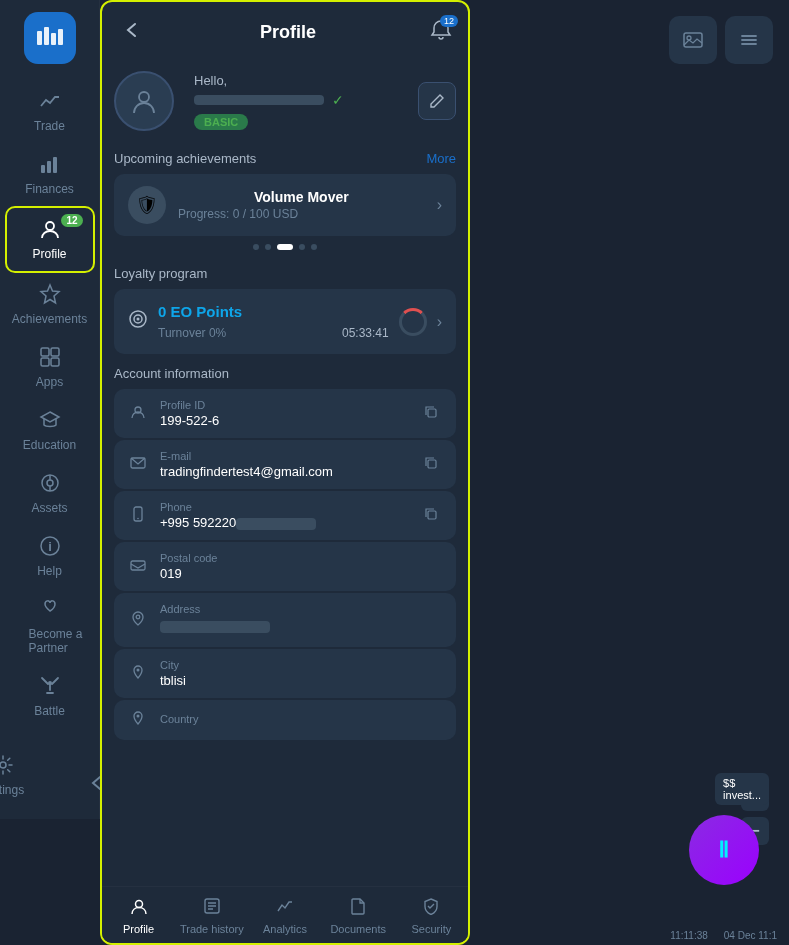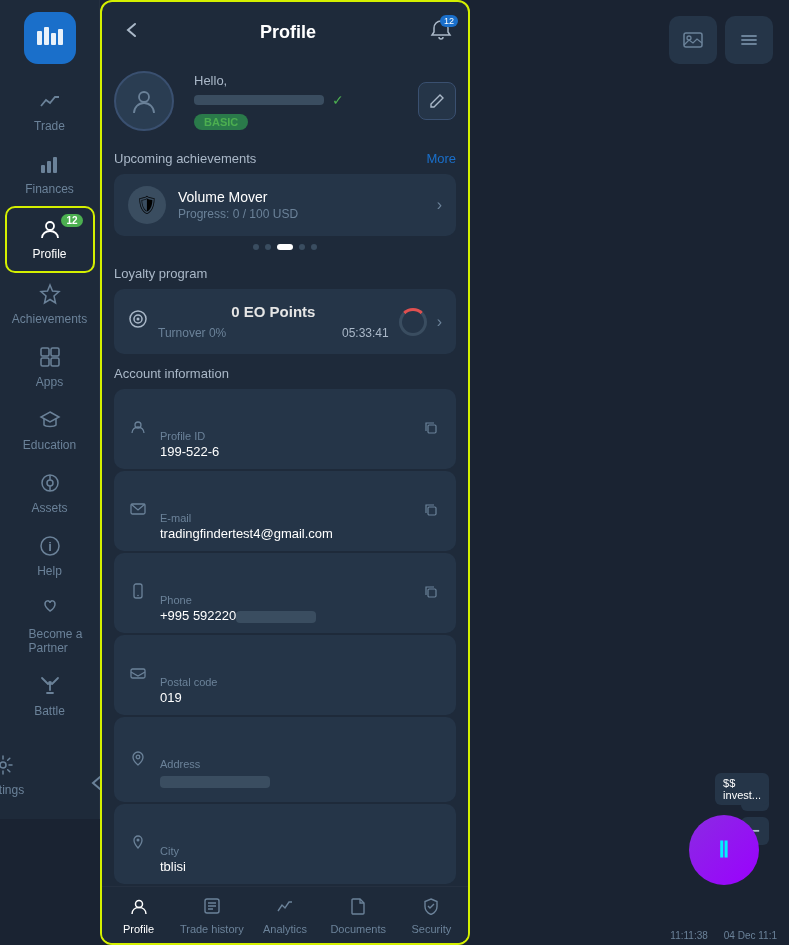--- a/index.html
+++ b/index.html
@@ -233,21 +233,21 @@
       height: 38px;
       background: #3a4d60;
       border-radius: 50%;
       display: flex;
       align-items: center;
       justify-content: center;
       font-size: 18px;
       flex-shrink: 0;
     }
     .achievement-info { flex: 1; }
-    .achievement-name { color: #fff; font-size: 14px; font-weight: 400; }
+    .achievement-name { color: #fff; font-size: 14px; font-weight: 700; text-align: center; }
     .achievement-progress { color: #6b8299; font-size: 12px; margin-top: 2px; }
     .achievement-arrow { color: #6b8299; font-size: 16px; }
 
     .dots-row {
       display: flex;
       justify-content: center;
       gap: 6px;
       padding: 8px 0;
     }
     .dot {
@@ -264,21 +264,21 @@
       padding: 14px 14px;
       display: flex;
       align-items: center;
       gap: 10px;
       cursor: pointer;
       margin-bottom: 12px;
       position: relative;
     }
     .loyalty-icon { color: #aab8c8; font-size: 18px; flex-shrink: 0; }
     .loyalty-info { flex: 1; }
-    .loyalty-points { color: #e5e5e5; font-size: 15px; font-weight: 600; text-align: center; }
+    .loyalty-points { color: #0ea5e9; font-size: 15px; font-weight: 600; }
     .loyalty-sub-row {
       display: flex;
       justify-content: space-between;
       align-items: center;
       margin-top: 6px;
     }
     .loyalty-turnover { color: #6b8299; font-size: 12px; }
     .loyalty-timer { color: #aab8c8; font-size: 12px; }
     .loyalty-spinner {
       width: 28px;
@@ -295,21 +295,21 @@
     .info-card {
       background: #253548;
       border-radius: 10px;
       padding: 10px 14px;
       margin-bottom: 2px;
       display: flex;
       align-items: center;
       gap: 12px;
     }
     .info-card-icon { color: #6b8299; font-size: 16px; width: 20px; text-align: center; flex-shrink: 0; }
-    .info-card-content { flex: 1; margin-top: 31px; }
+    .info-card-content { flex: 1; }
     .info-label { color: #6b8299; font-size: 11px; margin-bottom: 2px; }
     .info-value { color: #fff; font-size: 13px; }
     .info-value-blur {
       color: #fff;
       font-size: 13px;
       background: #3a4d60;
       border-radius: 4px;
       display: inline-block;
       width: 80px;
       height: 12px;

